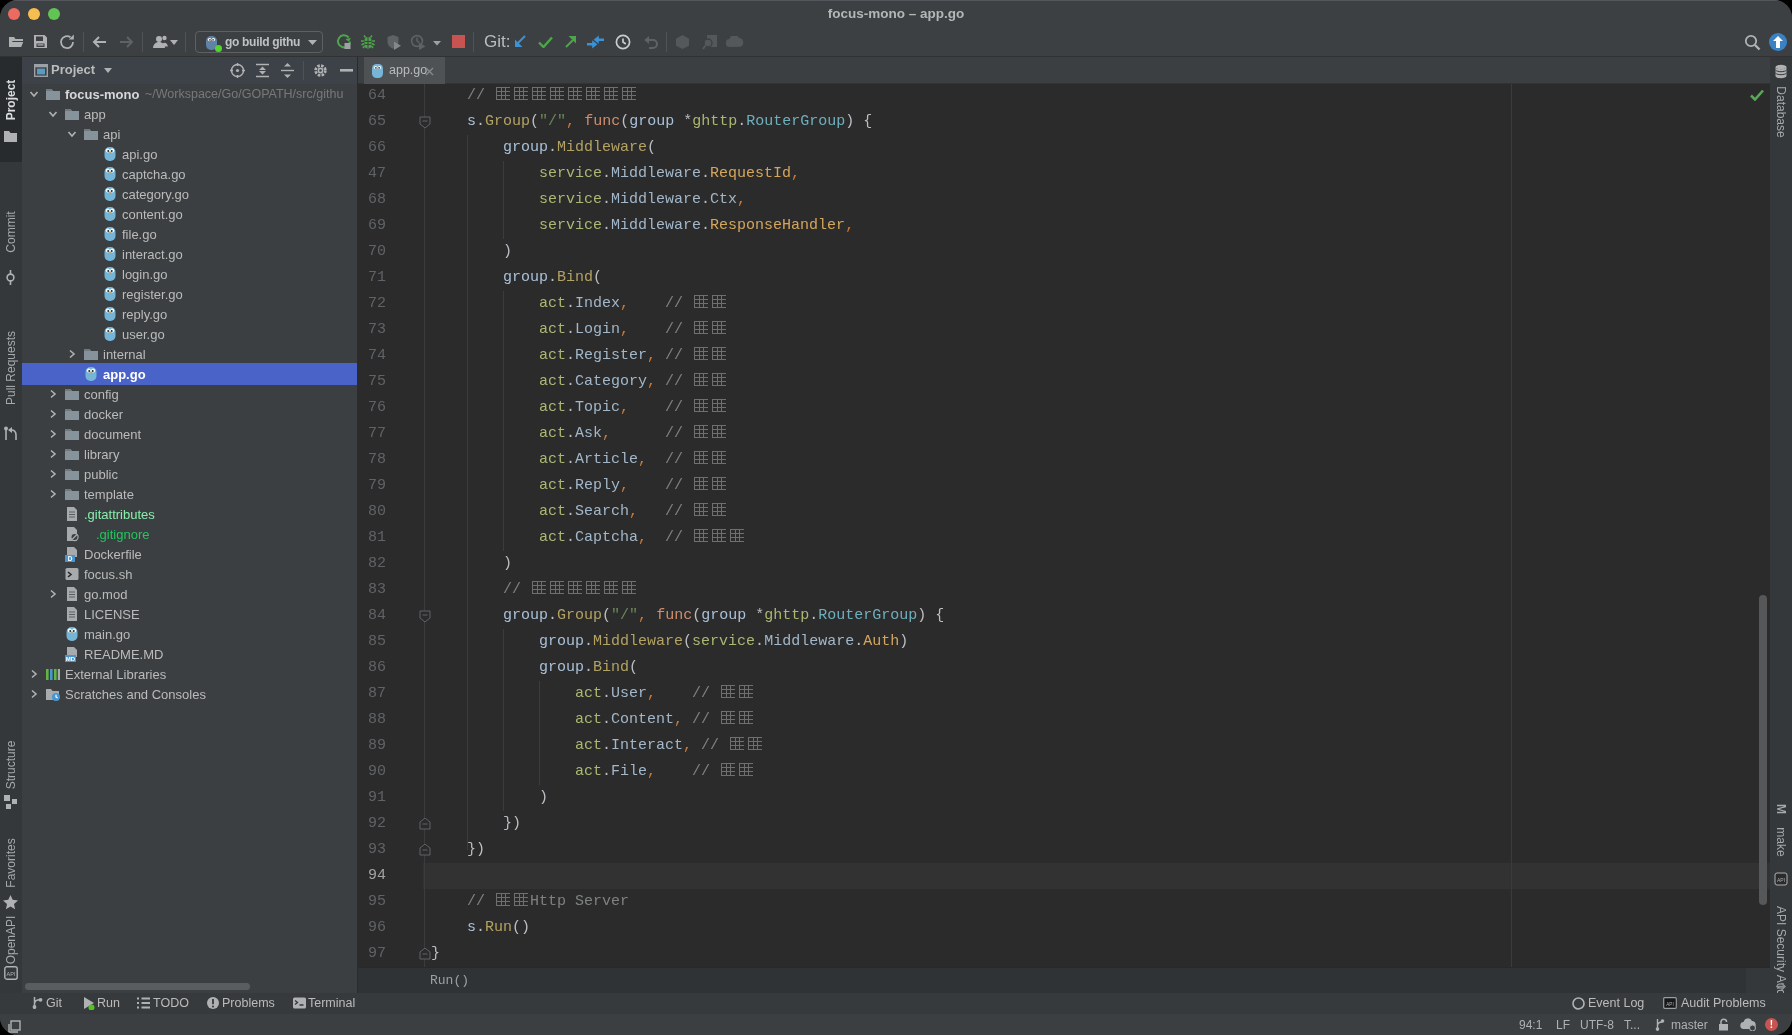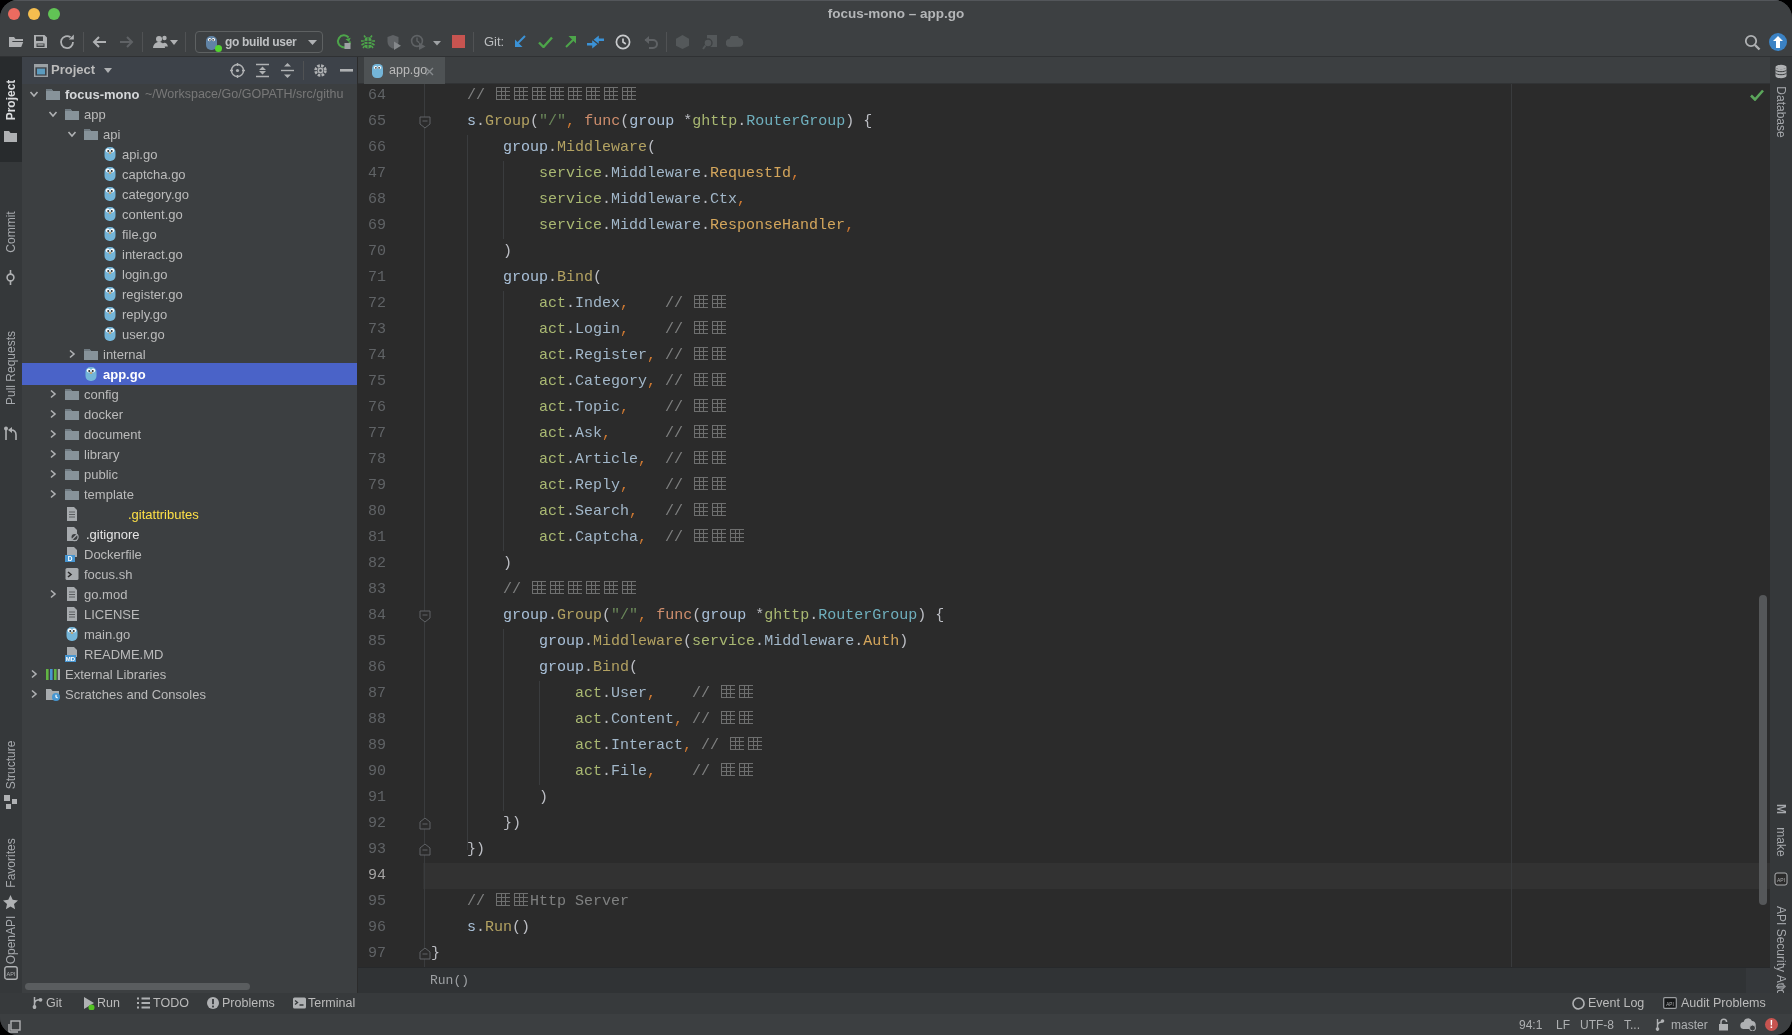--- a/index.html
+++ b/index.html
@@ -87,21 +87,21 @@
       <div class="abs" style="left:185px;top:32px;width:1px;height:20px;background:#505254"></div>
       <div class="abs" style="left:195px;top:31px;width:128px;height:22px;border:1px solid #5E6162;white-space:nowrap;border-radius:4px;"></div>
       <svg class="abs" style="left:205px;top:35px" width="13" height="16" viewBox="0 0 13 16" fill="none">
         <rect x="1" y="1" width="11" height="14" rx="5" fill="#6083A5"></rect>
         <circle cx="4.6" cy="4.6" r="1.7" fill="#fff"></circle>
         <circle cx="8.4" cy="4.6" r="1.7" fill="#fff"></circle>
         <circle cx="4.9" cy="4.9" r=".8" fill="#222"></circle>
         <circle cx="8.1" cy="4.9" r=".8" fill="#222"></circle>
       </svg>
       <div class="abs" style="left:215px;top:45px;width:7px;height:7px;border-radius:50%;background:#53D430;"></div>
-      <div class="abs" style="left:225px;top:33px;height:19px;line-height:19px;color:#BFC1C3;font-size:12px;font-weight:bold;letter-spacing:-0.3px;white-space:nowrap;">go build user</div>
+      <div class="abs" style="left:225px;top:33px;height:19px;line-height:19px;color:#BFC1C3;font-size:12px;font-weight:bold;letter-spacing:-0.3px;white-space:nowrap;">go build githu</div>
       <svg class="abs" style="left:308px;top:40px" width="9" height="5" viewBox="0 0 9 5" fill="none">
         <path fill="#AFB1B3" d="M0 0h9L4.5 5z"></path>
       </svg>
       <svg class="abs" style="left:336px;top:34px" width="16" height="16" viewBox="0 0 16 16" fill="none">
         <path stroke="#4DA54A" stroke-width="2" d="M12.6 3.5A6 6 0 1 0 14 7.5"></path>
         <path fill="#4DA54A" d="M9.5 4.5h5.5L12.2 8z" transform="rotate(-15 12 5)"></path>
         <rect x="8.5" y="9" width="6" height="6" fill="#9FA2A5"></rect>
       </svg>
       <svg class="abs" style="left:360px;top:34px" width="16" height="16" viewBox="0 0 16 16" fill="none">
         <path stroke="#4DA54A" stroke-width="1.5" d="M5.5 3.5 4 1.5 M10.5 3.5 12 1.5 M3.8 7H1 M12.2 7H15 M4 9.5 1.5 11 M12 9.5l2.5 1.5 M4.5 12 3 14 M11.5 12l1.5 2"></path>
@@ -115,21 +115,21 @@
       <svg class="abs" style="left:410px;top:34px" width="16" height="16" viewBox="0 0 16 16" fill="none">
         <circle cx="7" cy="7" r="5.4" stroke="#5F6265" stroke-width="1.6"></circle>
         <path stroke="#5F6265" stroke-width="1.4" d="M7 3.6V7l2.2 1.6"></path>
         <path fill="#5F6265" d="M9 8.5l6.5 4L9 16z"></path>
       </svg>
       <svg class="abs" style="left:433px;top:41px" width="8" height="4.5" viewBox="0 0 8 4.5" fill="none">
         <path fill="#9FA2A5" d="M0 0h8L4 4.5z"></path>
       </svg>
       <div class="abs" style="left:452px;top:35px;width:13px;height:13px;background:#C75450;"></div>
       <div class="abs" style="left:473px;top:32px;width:1px;height:20px;background:#505254"></div>
-      <div class="abs" style="left:484px;top:32px;height:20px;line-height:20px;color:#BBBDBF;font-size:13px;">Git:</div>
+      <div class="abs" style="left:484px;top:32px;height:20px;line-height:20px;color:#BBBDBF;font-size:17px;">Git:</div>
       <svg class="abs" style="left:513px;top:34px" width="14" height="15" viewBox="0 0 14 15" fill="none">
         <path stroke="#3B92D6" stroke-width="2" d="M12 2 3 11"></path>
         <path fill="#3B92D6" d="M2 5.5V13h7.5z"></path>
       </svg>
       <svg class="abs" style="left:538px;top:36px" width="15" height="12" viewBox="0 0 15 12" fill="none">
         <path stroke="#4DA54A" stroke-width="2.4" d="M1 6.5 5.5 11 14 1.5"></path>
       </svg>
       <svg class="abs" style="left:564px;top:34px" width="14" height="15" viewBox="0 0 14 15" fill="none">
         <path stroke="#4DA54A" stroke-width="2" d="M2 13 11 4"></path>
         <path fill="#4DA54A" d="M12 9.5V2H4.5z"></path>
@@ -452,29 +452,29 @@
           <path fill="#87939A" d="M1 3h5.5L8 5h7v9H1z"></path>
           <path fill="#6E7980" d="M1 3h5.5L8 5H1z"></path>
         </svg>
         <span class="abs" style="left:62px;top:2.5px;color:#BBBBBB;">template</span>
       </div>
       <div class="trow" style="top:447px;">
         <svg class="abs" style="left:42px;top:2px" width="16" height="16" viewBox="0 0 16 16" fill="none">
           <path fill="#A7ABAE" d="M3 1h7l3 3v11H3z"></path>
           <path stroke="#5B5E60" stroke-width="1" d="M5 6h6 M5 8.5h6 M5 11h6"></path>
         </svg>
-        <span class="abs" style="left:62px;top:2.5px;color:#fde047;margin-left:44px;">.gitattributes</span>
+        <span class="abs" style="left:62px;top:2.5px;color:#86efac;">.gitattributes</span>
       </div>
       <div class="trow" style="top:467px;">
         <svg class="abs" style="left:42px;top:2px" width="16" height="16" viewBox="0 0 16 16" fill="none">
           <path fill="#A7ABAE" d="M3 1h7l3 3v11H3z"></path>
           <circle cx="10.5" cy="11" r="3.6" fill="#3C3F41" stroke="#A7ABAE" stroke-width="1.2"></circle>
           <path stroke="#A7ABAE" stroke-width="1.2" d="m8 13.5 5-5"></path>
         </svg>
-        <span class="abs" style="left:64px;top:2.5px;color:#e5e5e5;">.gitignore</span>
+        <span class="abs" style="left:74px;top:2.5px;color:#22c55e;">.gitignore</span>
       </div>
       <div class="trow" style="top:487px;">
         <svg class="abs" style="left:42px;top:2px" width="16" height="16" viewBox="0 0 16 16" fill="none">
           <path fill="#A7ABAE" d="M3 1h7l3 3v7H3z"></path>
           <rect x="1" y="9" width="10" height="7" fill="#4796D1"></rect>
           <text x="6" y="15" font-size="6.5" font-family="Liberation Sans" fill="#fff" text-anchor="middle" font-weight="bold">D</text>
         </svg>
         <span class="abs" style="left:62px;top:2.5px;color:#BBBBBB;">Dockerfile</span>
       </div>
       <div class="trow" style="top:507px;">

